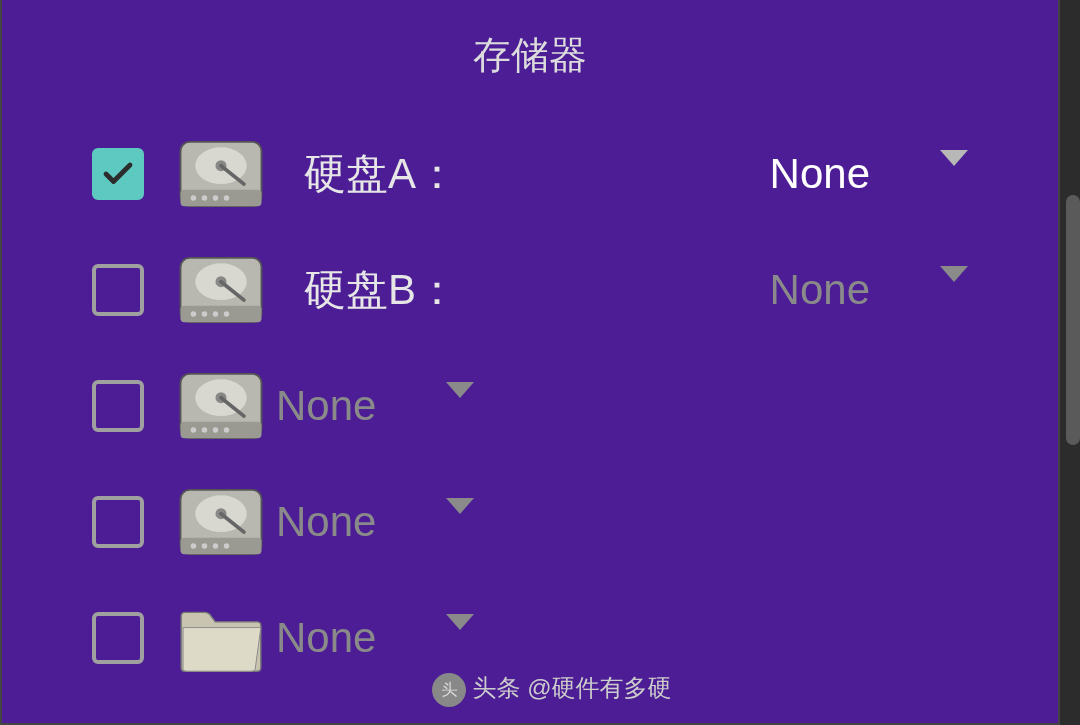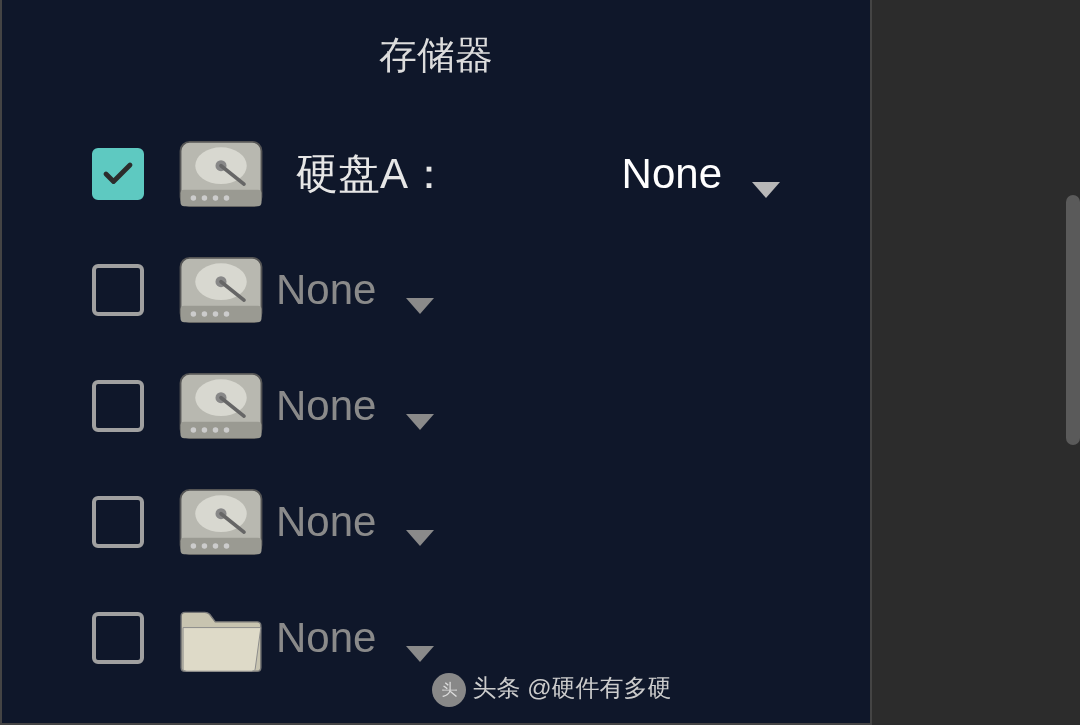--- a/index.html
+++ b/index.html
@@ -8,23 +8,23 @@
       box-sizing: border-box;
     }
     body {
       width: 1080px;
       height: 725px;
       background: #2c2c2c;
       font-family: "PingFang SC", "Microsoft YaHei", sans-serif;
       overflow: hidden;
     }
     .panel {
-      width: 872px;
+      width: 1060px;
       height: 100%;
-      background: #0f172a;
+      background: #4c1d95;
       border: 2px solid #444;
       border-top: none;
       padding-top: 30px;
       margin: 0;
     }
     .title {
       text-align: center;
       color: #dcdcdc;
       font-size: 38px;
       font-weight: 400;
@@ -72,27 +72,28 @@
       height: 72px;
     }
     .folder-svg {
       width: 96px;
       height: 74px;
     }
     .label {
       color: #e6e6e6;
       font-size: 42px;
       font-weight: 400;
-      margin-left: 20px;
+      margin-left: 28px;
       flex: 1;
     }
     .dropdown {
       display: flex;
-      align-items: flex-end;
+      align-items: flex-start;
       cursor: pointer;
+      gap: 40px;
     }
     .dropdown-value {
       font-size: 42px;
       margin-right: 30px;
     }
     .dropdown.active .dropdown-value {
       color: #ffffff;
     }
     .dropdown.inactive .dropdown-value {
       color: #8a8a8a;
@@ -182,20 +183,21 @@
           <ellipse cx="50" cy="30" rx="28" ry="20" fill="#d8d8d0"></ellipse>
           <circle cx="50" cy="30" r="6" fill="#888"></circle>
           <line x1="50" y1="30" x2="75" y2="50" stroke="#666" stroke-width="4" stroke-linecap="round"></line>
           <rect x="6" y="56" width="88" height="18" rx="4" fill="#9a9a92"></rect>
           <circle cx="20" cy="65" r="3" fill="#ccc"></circle>
           <circle cx="32" cy="65" r="3" fill="#ccc"></circle>
           <circle cx="44" cy="65" r="3" fill="#ccc"></circle>
           <circle cx="56" cy="65" r="3" fill="#ccc"></circle>
         </svg>
     </div>
+    <div class="label">硬盘B：</div>
     <div class="dropdown inactive">
       <span class="dropdown-value">None</span>
       <span class="triangle"></span>
     </div>
   </div>
 
   <div class="row">
     <div class="checkbox">
       
     </div>

